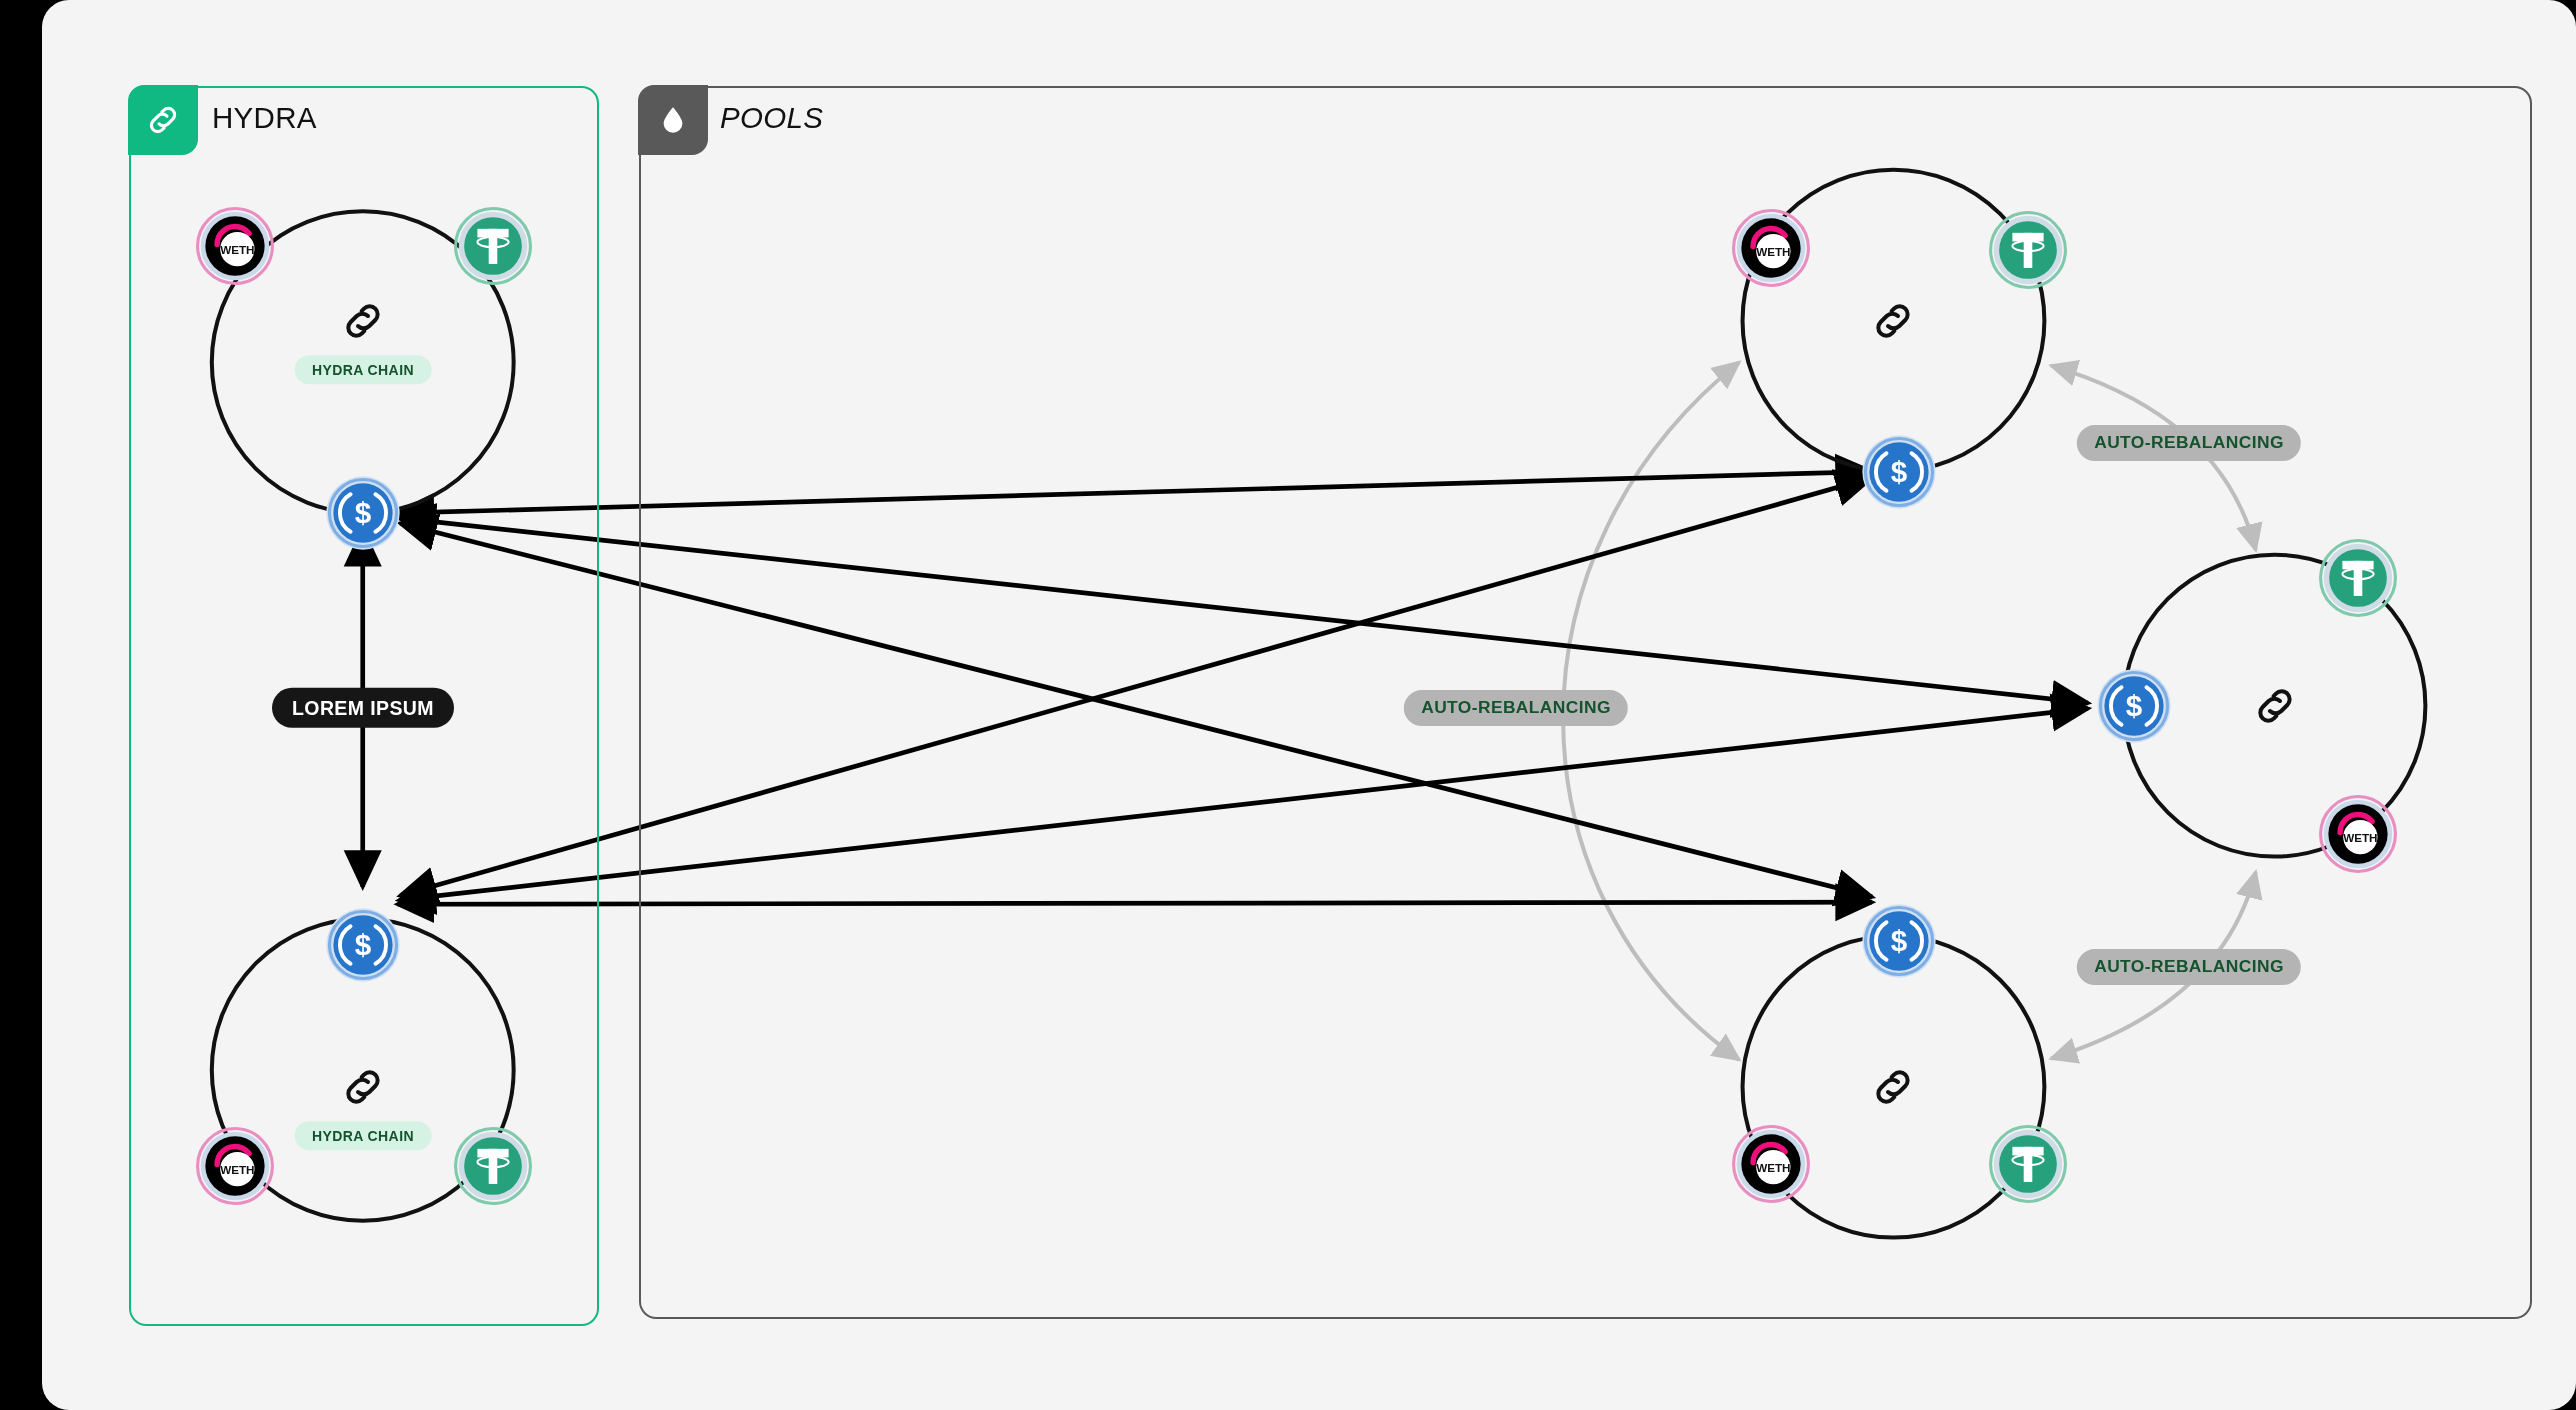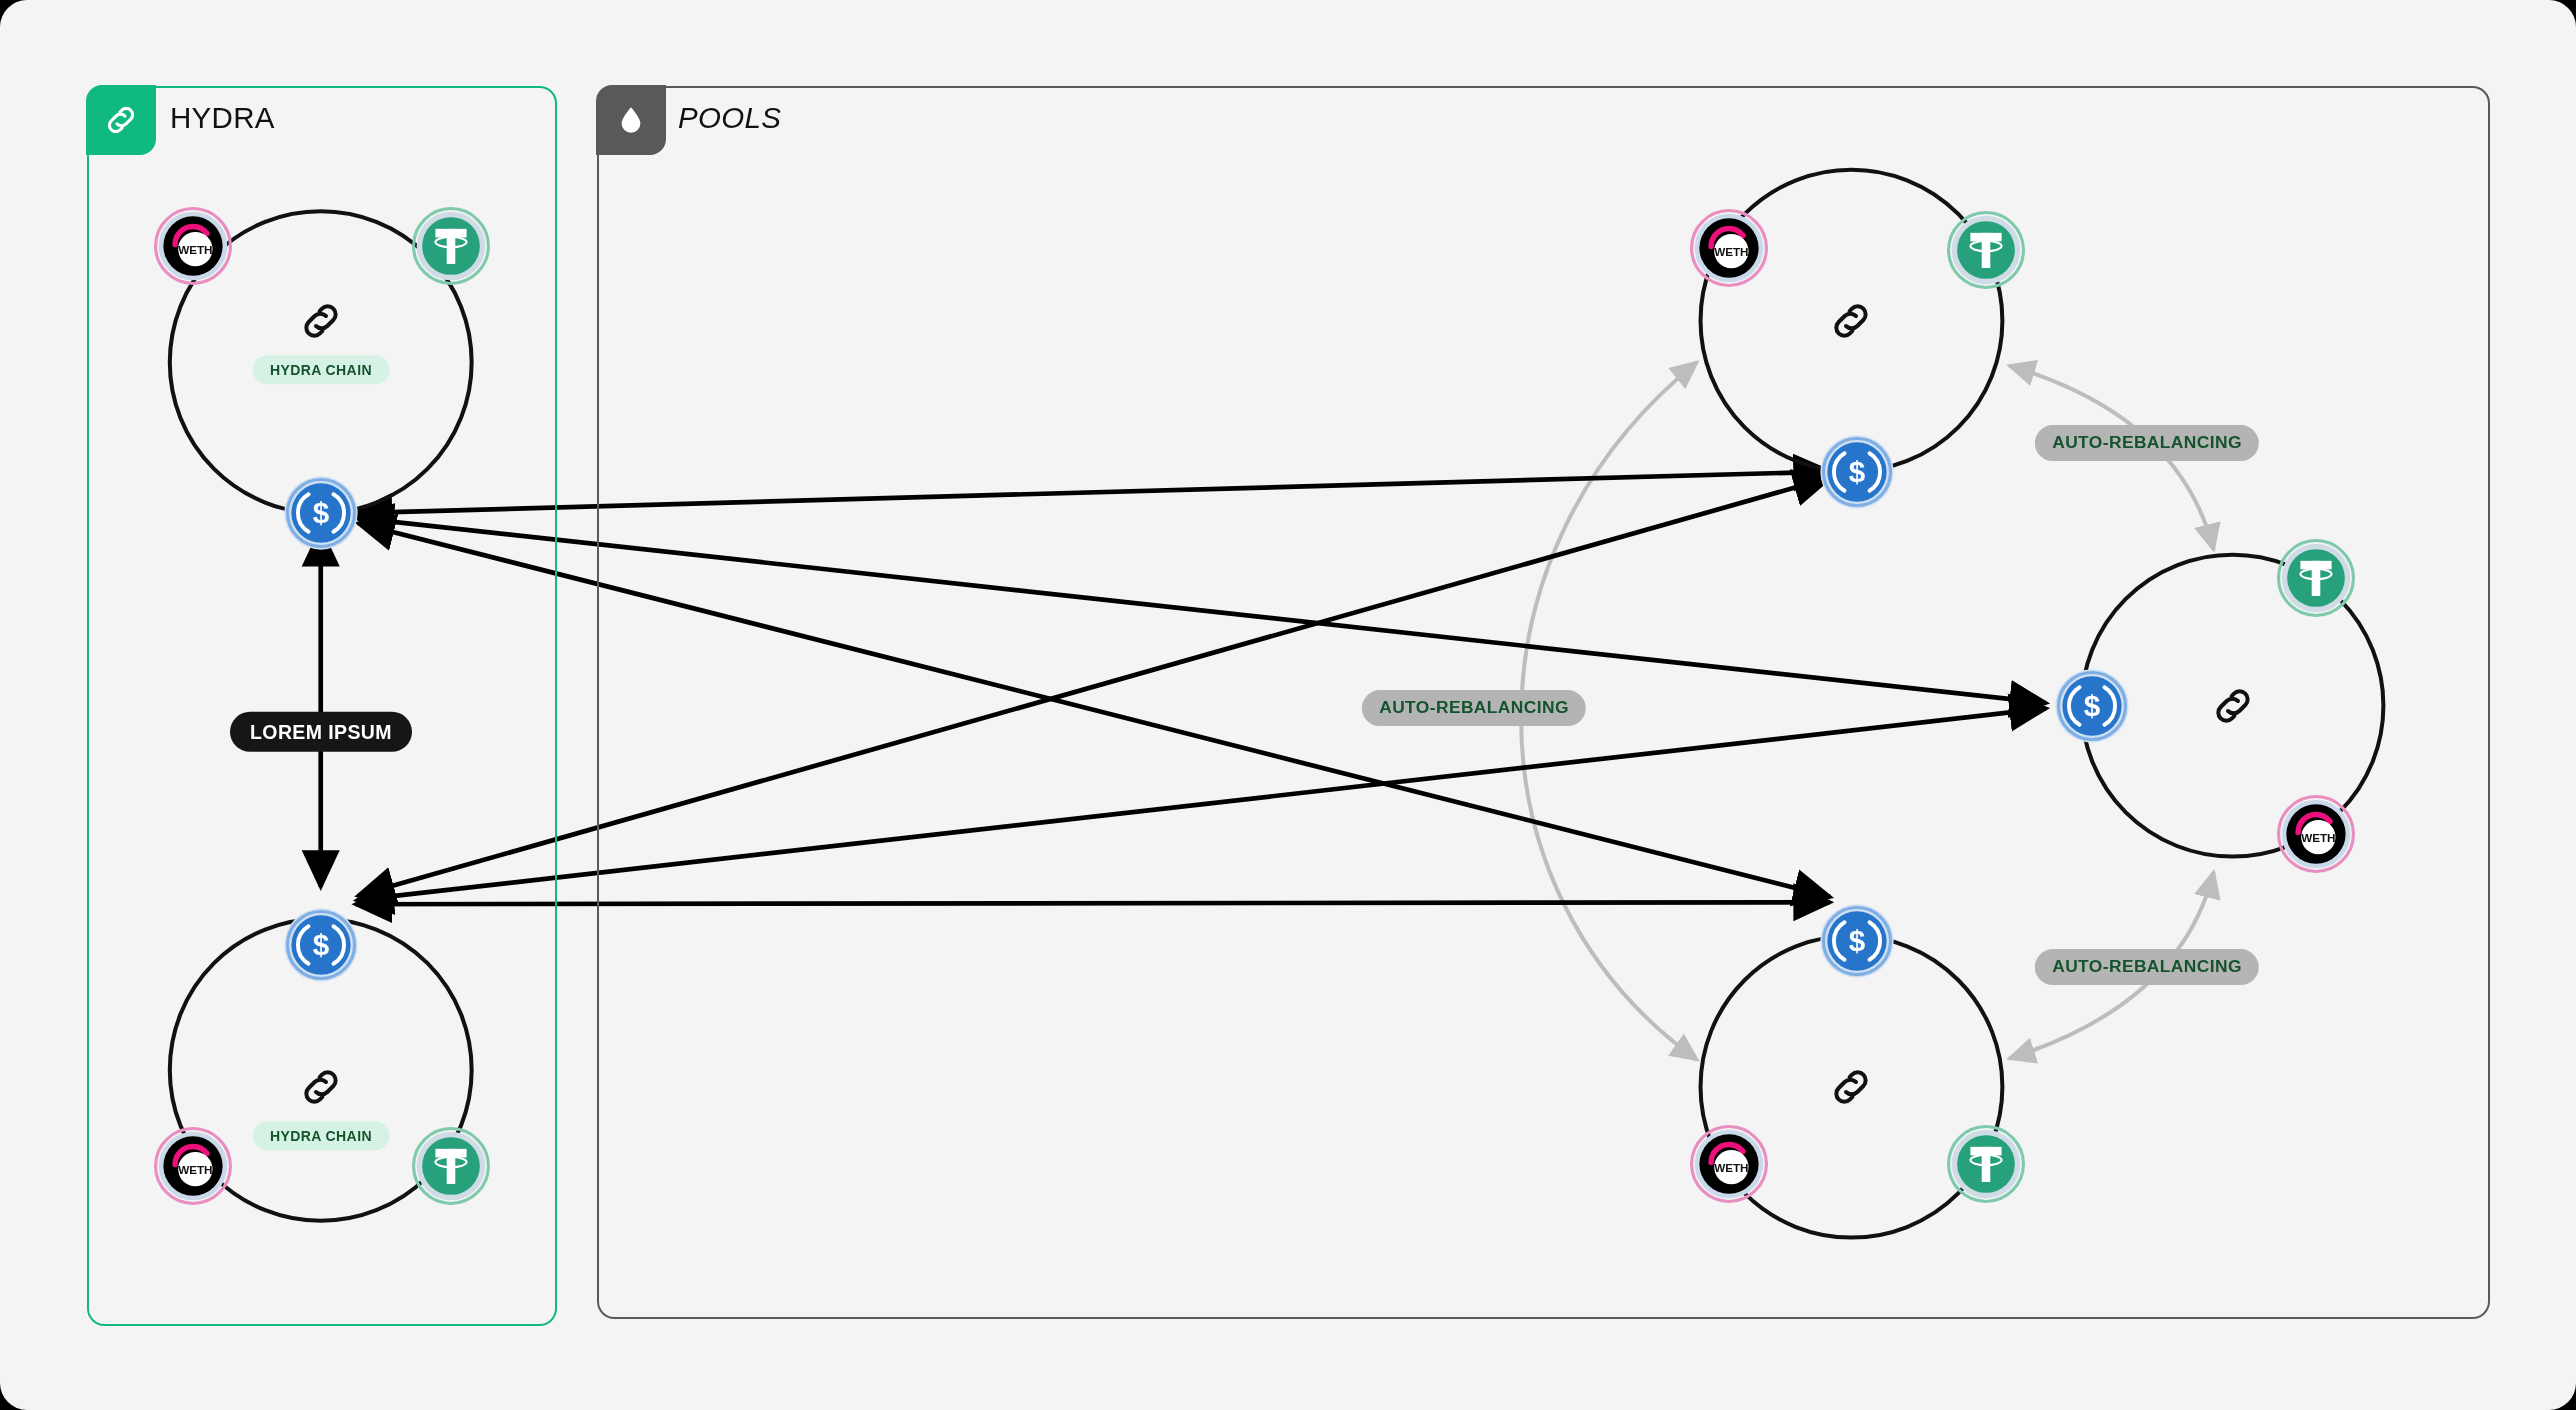--- a/index.html
+++ b/index.html
@@ -7,20 +7,21 @@
     width: 2576px; height: 1410px;
     background: #000;
     font-family: "Liberation Sans", sans-serif;
     overflow: hidden;
   }
   #canvas {
     position: absolute;
     inset: 0;
     background: #f4f4f4;
     border-radius: 27px;
+    margin-left: 42px;
   }
   #stage { position: absolute; inset: 0; }
   svg.layer { position: absolute; left: 0; top: 0; width: 2576px; height: 1410px; overflow: visible; }
 
   
   .panel { position: absolute; border-radius: 17.4px; }
   .panel-hydra { left: 87px; top: 86px; width: 470px; height: 1240px;
                  border: 2.7px solid #10b981; }
   .panel-pools { left: 597px; top: 86px; width: 1893px; height: 1233px;
                  border: 2.7px solid #595959; }
@@ -320,21 +321,21 @@
       <svg width="78" height="78" viewBox="0 0 100 100">
         <circle cx="50" cy="50" r="48" fill="none" stroke="#7fc9ac" stroke-width="4"></circle>
         <circle cx="50" cy="50" r="44" fill="#cfdce6"></circle>
         <circle cx="50" cy="50" r="37" fill="#26a17b"></circle>
         <rect x="30" y="28" width="40" height="11" fill="#fff"></rect>
         <rect x="44.5" y="28" width="11" height="45" fill="#fff"></rect>
         <ellipse cx="50" cy="45" rx="20" ry="6.5" fill="none" stroke="#fff" stroke-width="2.6"></ellipse>
       </svg>
     </div>
 
-    <div class="pill pill-dark" style="left:321px; top:732px;">LOREM IPSUM</div>
+    <div class="pill pill-dark" style="left:321px; top:708px;">LOREM IPSUM</div>
 
     <div class="pill pill-gray" style="left:2147px; top:443px;">AUTO-REBALANCING</div>
 
     <div class="pill pill-gray" style="left:1474px; top:708px;">AUTO-REBALANCING</div>
 
     <div class="pill pill-gray" style="left:2147px; top:967px;">AUTO-REBALANCING</div>
 
   </div>
 </div>
 

